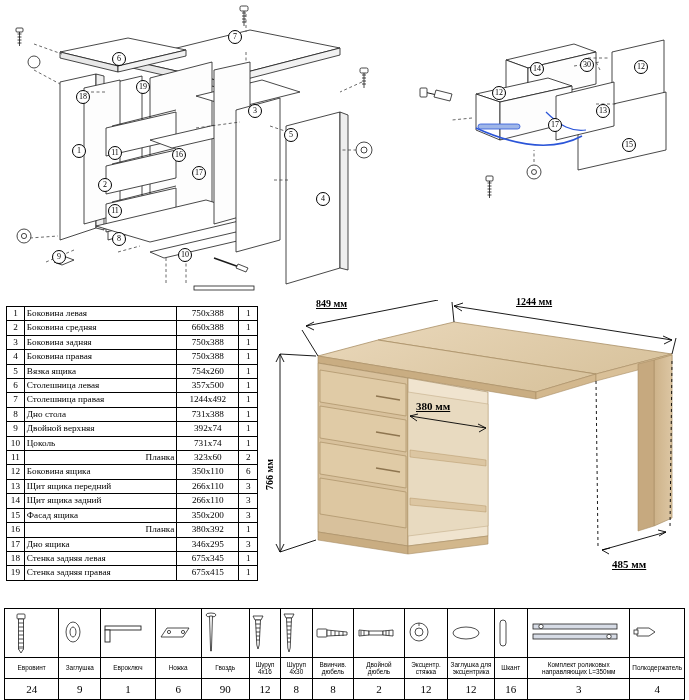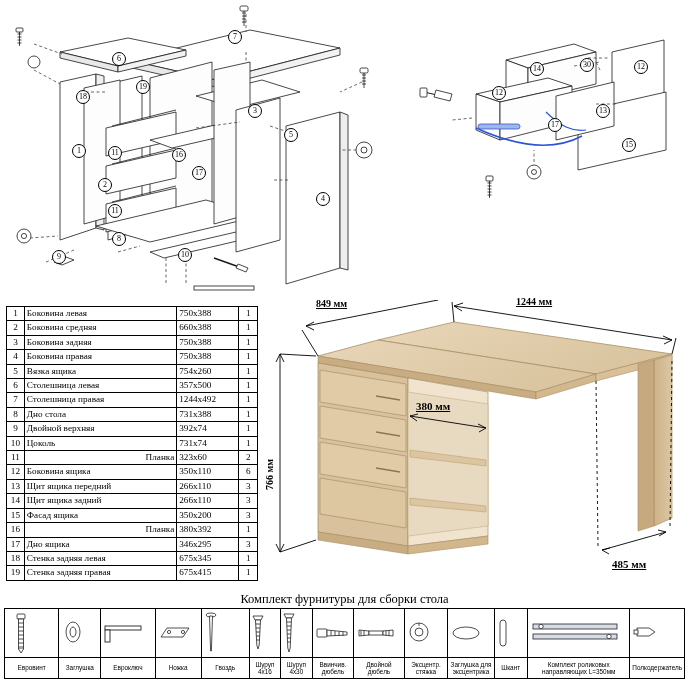--- a/index.html
+++ b/index.html
@@ -38,21 +38,21 @@
   #partsTable td{
     border:1px solid #000;
     padding:0 2px;
     height:13.4px;
     line-height:13.4px;
     white-space:nowrap;
     overflow:hidden;
   }
   #partsTable td.num{width:13px;text-align:center;}
   #partsTable td.nm{width:150px;text-align:left;}
-  #partsTable td.dim{width:58px;}
+  #partsTable td.dim{width:58px;text-align:center;}
   #partsTable td.qty{width:14px;text-align:center;}
   #partsTable td.nmC{text-align:right;}
 
   
   #deskWrap{position:absolute;left:258px;top:300px;width:428px;height:288px;}
 
   .dimtext{position:absolute;font-size:10px;font-family:"Liberation Serif", serif;font-weight:bold;text-decoration:underline;}
   .dimtext.small{font-size:11px;font-weight:bold;}
   .vdim{
     position:absolute;font-size:10px;font-weight:bold;
@@ -447,21 +447,20 @@
       </g>
     </svg>
 
     <div class="dimtext" style="left:58px;top:-2px;">849 мм</div>
     <div class="dimtext" style="left:258px;top:-4px;">1244 мм</div>
     <div class="vdim" style="left:6px;top:190px;">766 мм</div>
     <div class="dimtext small" style="left:158px;top:100px;">380 мм</div>
     <div class="dimtext small" style="left:354px;top:258px;">485 мм</div>
   </div>
 
-  <div id="kitTitle">Комплект фурнитуры для сборки стола</div>
 
   <table id="kitTable">
     <colgroup>
       <col style="width:52px">
         <col style="width:40px">
         <col style="width:52px">
         <col style="width:44px">
       <col style="width:46px">
         <col style="width:30px">
         <col style="width:30px">
@@ -606,16 +605,32 @@
         <td>Шуруп 4х16</td>
         <td>Шуруп 4х30</td>
         <td>Ввинчив. дюбель</td>
         <td>Двойной дюбель</td>
         <td>Эксцентр. стяжка</td>
         <td>Заглушка для эксцентрика</td>
         <td>Шкант</td>
         <td>Комплект роликовых направляющих L=350мм</td>
         <td>Полкодержатель</td>
       </tr>
+      <tr class="counts">
+        <td>24</td>
+        <td>9</td>
+        <td>1</td>
+        <td>6</td>
+        <td>90</td>
+        <td>12</td>
+        <td>8</td>
+        <td>8</td>
+        <td>2</td>
+        <td>12</td>
+        <td>12</td>
+        <td>16</td>
+        <td>3</td>
+        <td>4</td>
+      </tr>
     </tbody>
   </table>
 
 </div>
 
 </body></html>

